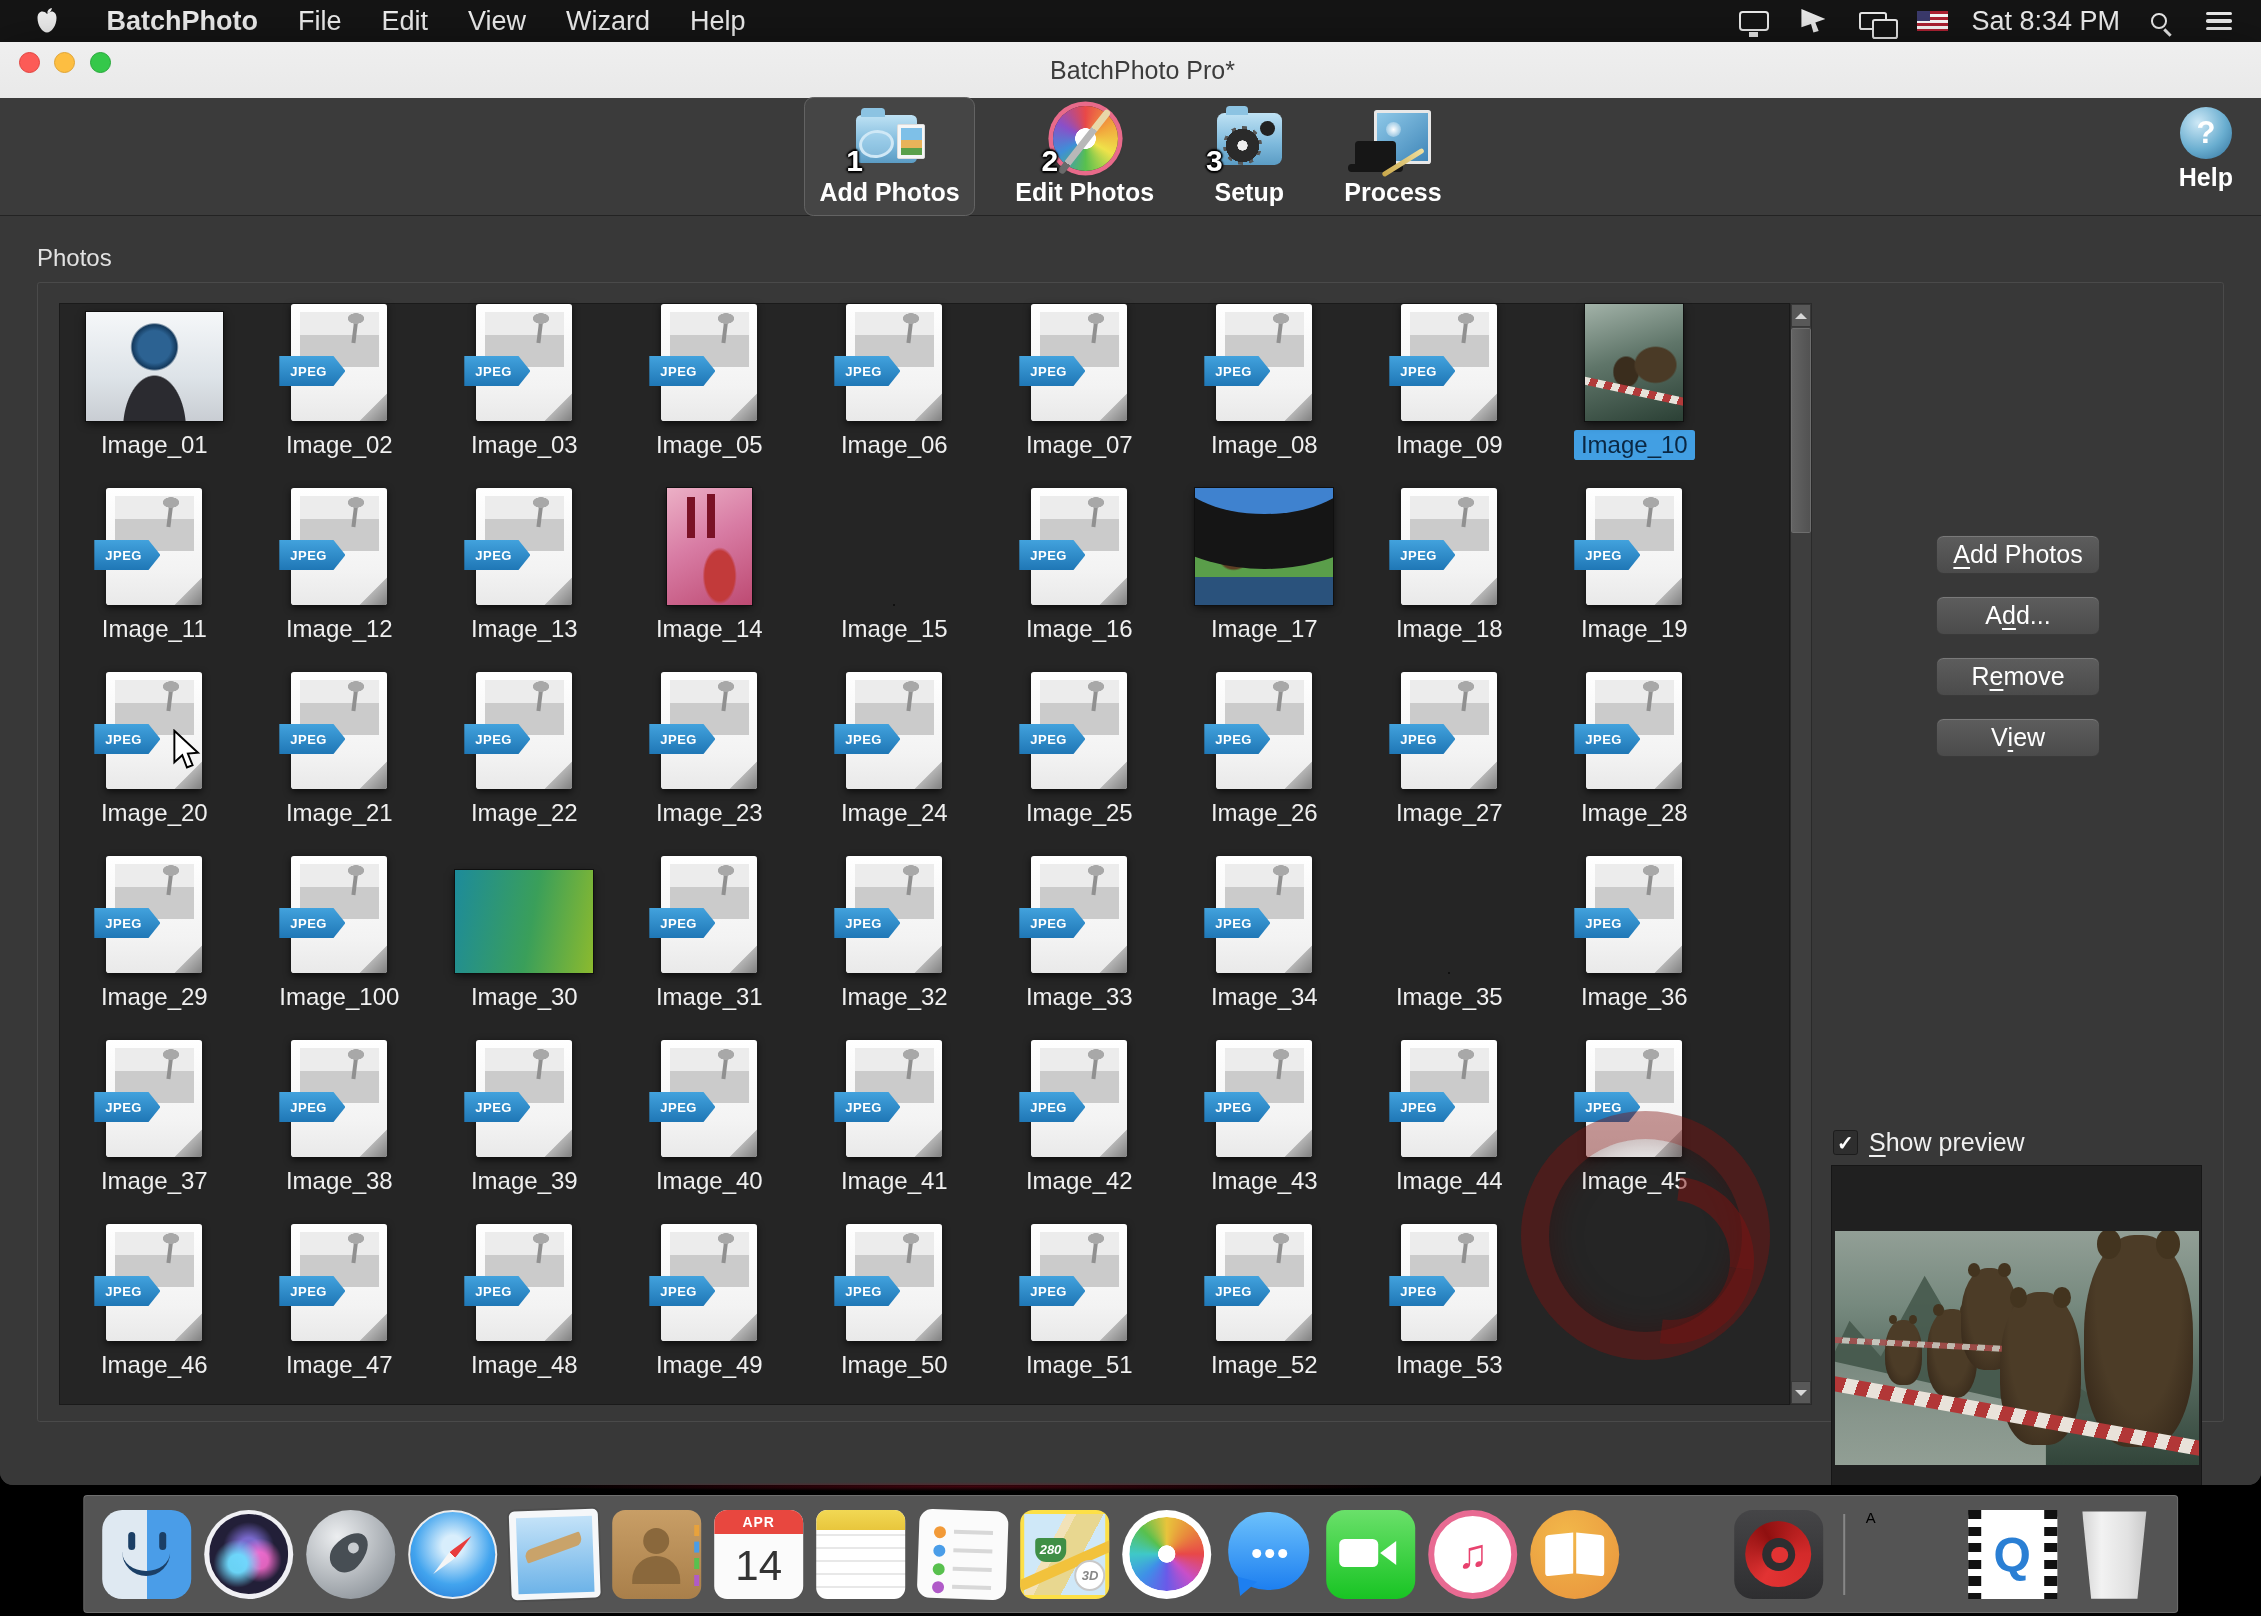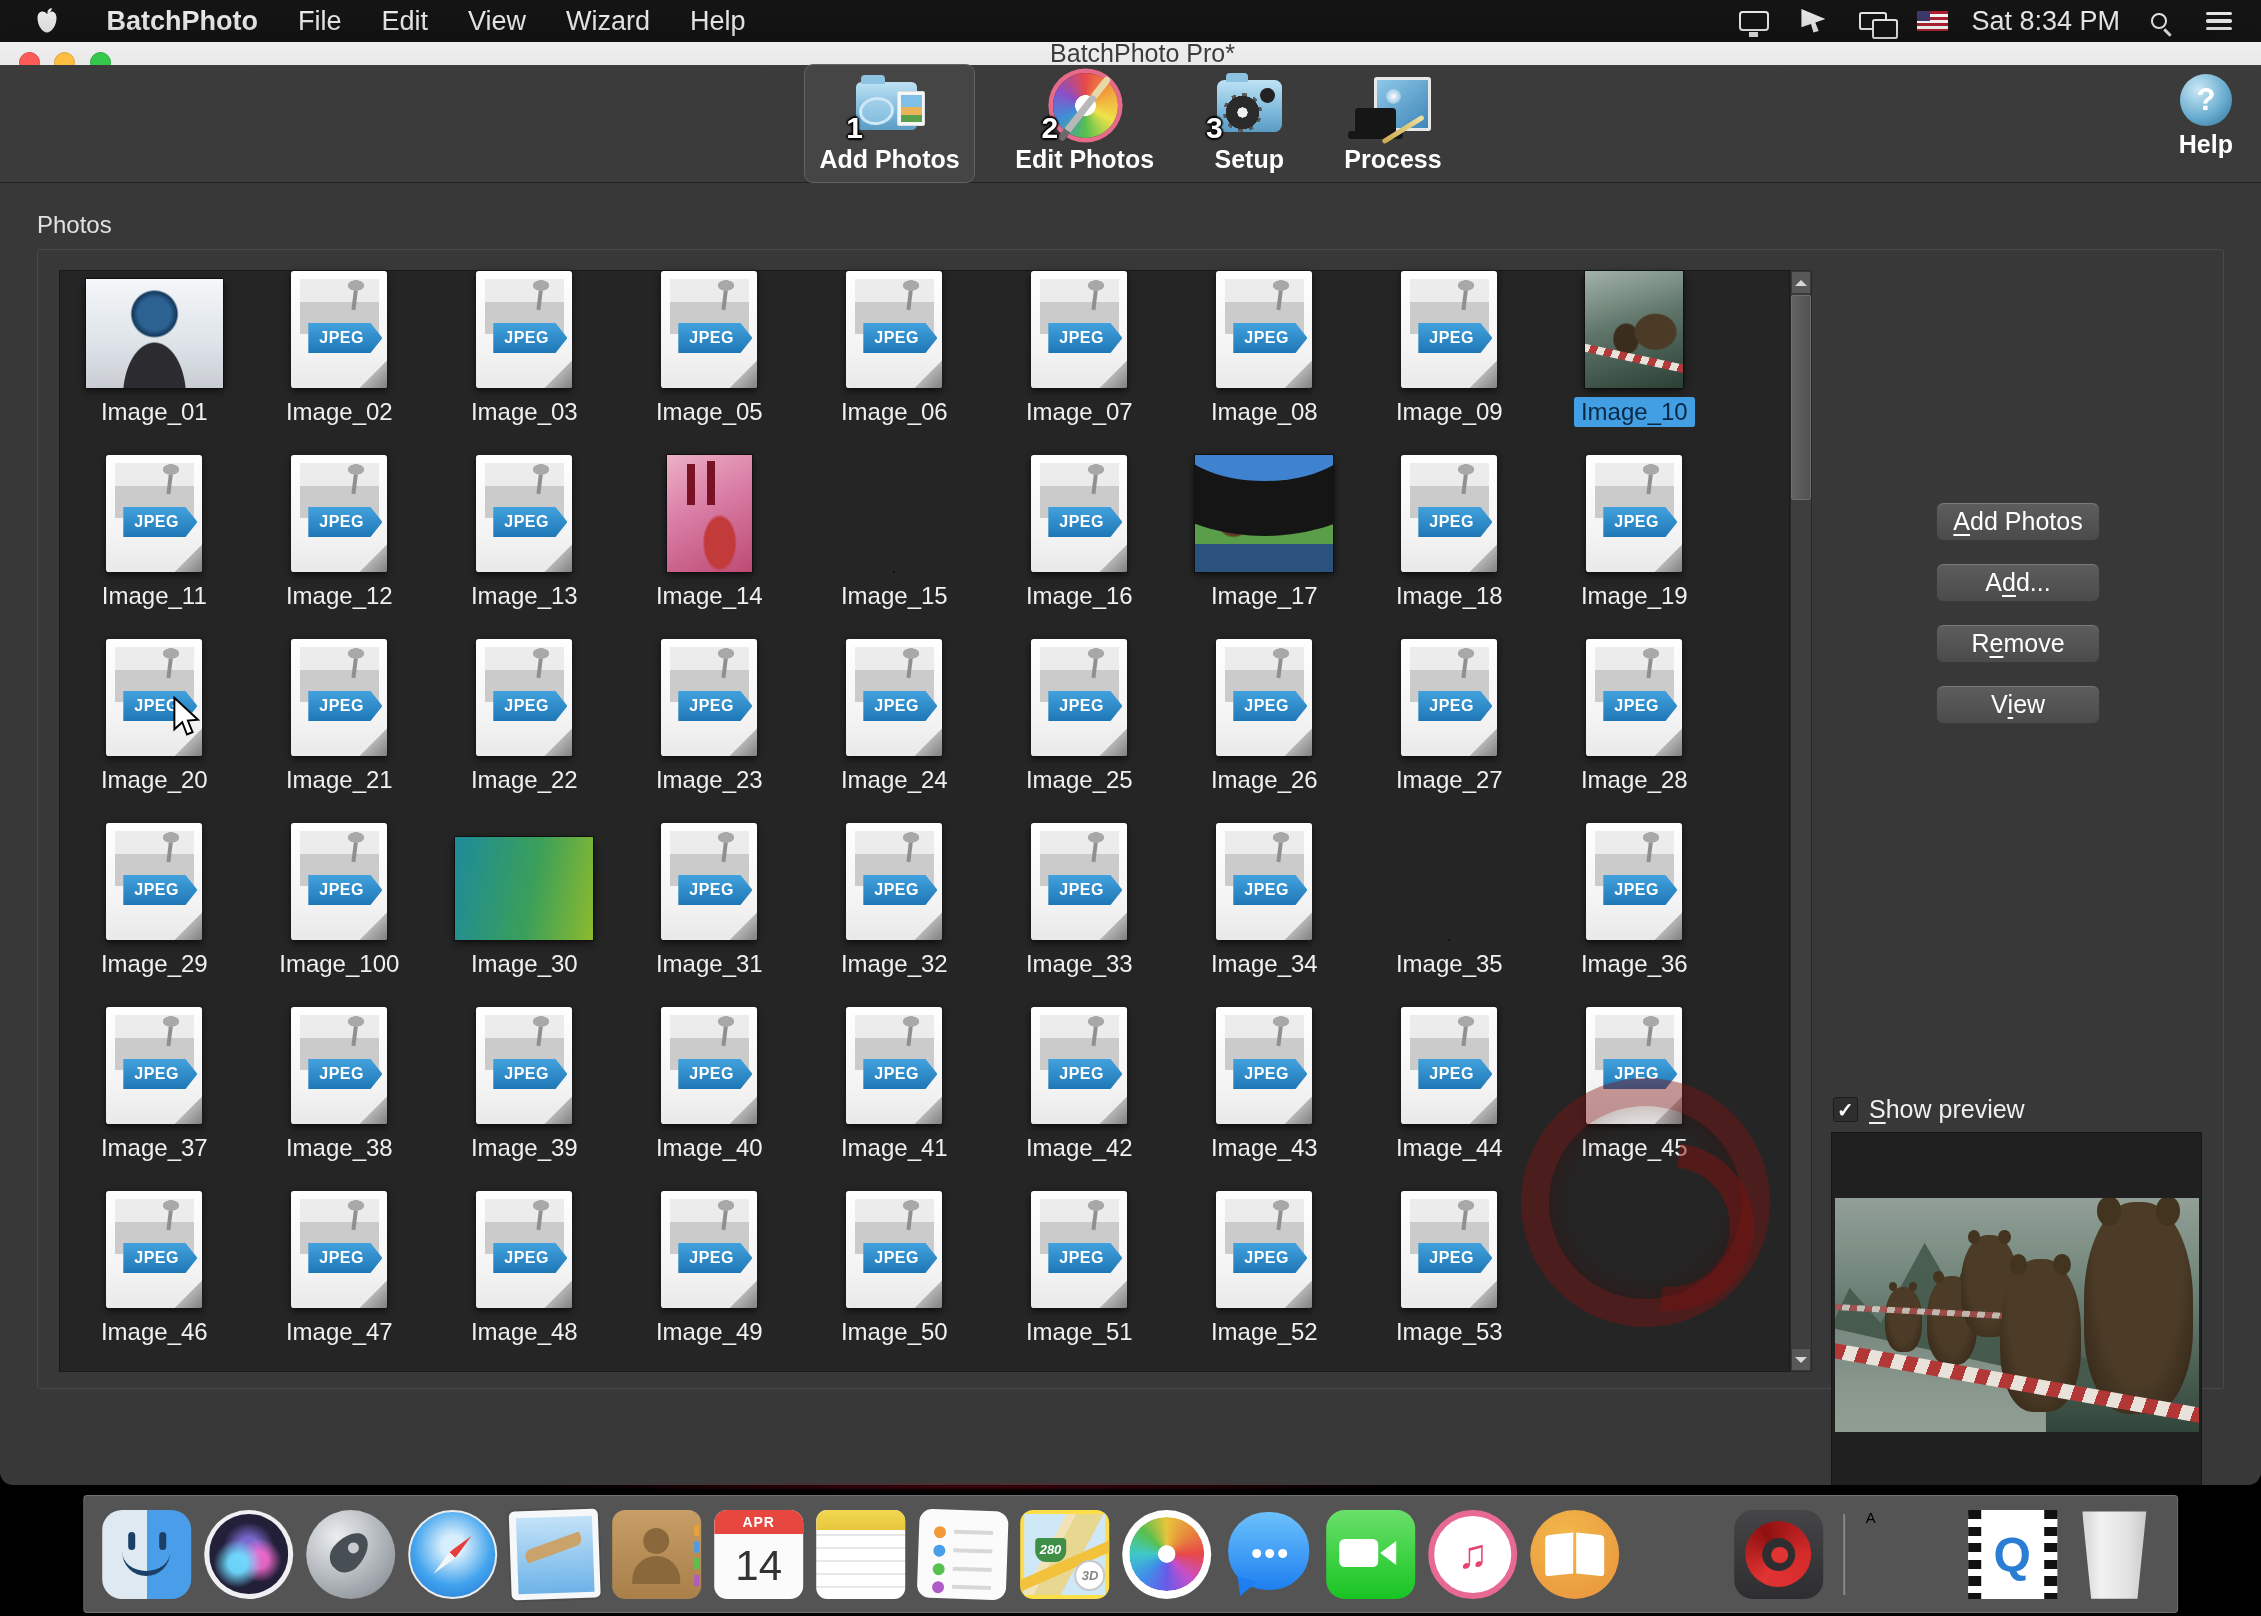--- a/index.html
+++ b/index.html
@@ -25,21 +25,21 @@
   .i-flag::after{content:"";position:absolute;left:0;top:0;width:13px;height:10px;background:#3c3b6e;}
   .i-mag{width:15.7px;height:15.7px;border:2.8px solid #eee;border-radius:50%;position:relative;}
   .i-mag::after{content:"";position:absolute;left:13px;top:13px;width:3.2px;height:9.2px;background:#eee;transform:rotate(-45deg);}
   .i-list{width:26px;height:18.5px;display:flex;flex-direction:column;justify-content:space-between;}
   .i-list i{display:block;height:3.2px;background:#eee;border-radius:1.8px;}
   .mb-time{font-size:27px;text-align:right;}
 
   
   .window{position:absolute;left:0;top:42px;width:2261px;height:1443px;background:#383838;
     border-radius:0 0 13px 13px;overflow:hidden;box-shadow:0 24px 65px rgba(0,0,0,.85);}
-  .titlebar{position:relative;height:23px;background:linear-gradient(#efefef,#e9e9e9);
+  .titlebar{position:relative;height:56px;background:linear-gradient(#efefef,#e9e9e9);
     display:flex;align-items:center;justify-content:center;color:#3c3c3c;font-size:25px;padding-left:24px;}
   .lights{position:absolute;left:18.5px;top:0;height:40px;display:flex;align-items:center;gap:14.8px;}
   .light{width:21px;height:21px;border-radius:50%;}
   .l-red{background:#fc5b57;border:0.9px solid #e2433f;}
   .l-yellow{background:#fdbe41;border:0.9px solid #e0a434;}
   .l-green{background:#35c84a;border:0.9px solid #27a83a;}
 
   
   .toolbar{position:relative;height:118px;background:#3b3b3b;border-bottom:1.8px solid #232323;
     display:flex;align-items:center;justify-content:center;gap:24px;}
@@ -97,22 +97,22 @@
     border-radius:2.8px;box-shadow:0 2.8px 7.4px rgba(0,0,0,.65);}
   .file .pic{position:absolute;left:8.3px;top:8.3px;right:8.3px;height:55px;
     background:linear-gradient(#ececec 0 42%,#cbcbcb 42%);}
   .file .pic::before{content:"";position:absolute;right:22px;top:4.6px;width:3.7px;height:26px;background:#909090;transform:rotate(7deg);}
   .file .pic::after{content:"";position:absolute;right:13px;top:0px;width:20px;height:13px;border-radius:50%;
     background:radial-gradient(#a8a8a8 0 55%,transparent 60%);}
   .file .fold{position:absolute;right:0;bottom:0;width:28px;height:28px;
     background:linear-gradient(to top left,#7f7f7f 0%,#b5b5b5 48%,#fdfdfd 52%);border-radius:0 0 2.8px 0;
     clip-path:polygon(100% 0,0 100%,100% 100%);}
   .ribbon{position:absolute;left:-12px;top:52px;height:30px;padding:0 18.5px 0 11px;display:flex;align-items:center;
-    background:linear-gradient(#42a2dd,#1f77b6);color:#fff;font-weight:bold;font-size:16px;letter-spacing:0.5px;
-    clip-path:polygon(0 0,calc(100% - 12px) 0,100% 50%,calc(100% - 12px) 100%,0 100%);margin-left:29px;}
+    background:linear-gradient(#42a2dd,#1f77b6);color:#fff;font-weight:bold;font-size:13px;letter-spacing:0.5px;
+    clip-path:polygon(0 0,calc(100% - 12px) 0,100% 50%,calc(100% - 12px) 100%,0 100%);}
   .ribbon::after{content:"";position:absolute;left:0;bottom:0;border:0 solid transparent;}
 
   
   .ph{position:relative;box-shadow:0 2.8px 8.3px rgba(0,0,0,.7);outline:0.9px solid #101010;overflow:hidden;}
   .ph-rose{width:137px;height:109px;background:
     radial-gradient(circle at 50% 32%, #2c6292 0 16%, #143a5e 22%, transparent 24%),
     radial-gradient(ellipse at 50% 108%, #2b2b30 0 32%, transparent 33%),
     linear-gradient(#f5f7f9,#dde3e8 60%,#c9cdd3);}
   .ph-canyon{width:109px;height:111px;background:
     radial-gradient(ellipse at 20% 18%, #e8f2fa 0 12%, transparent 25%),

